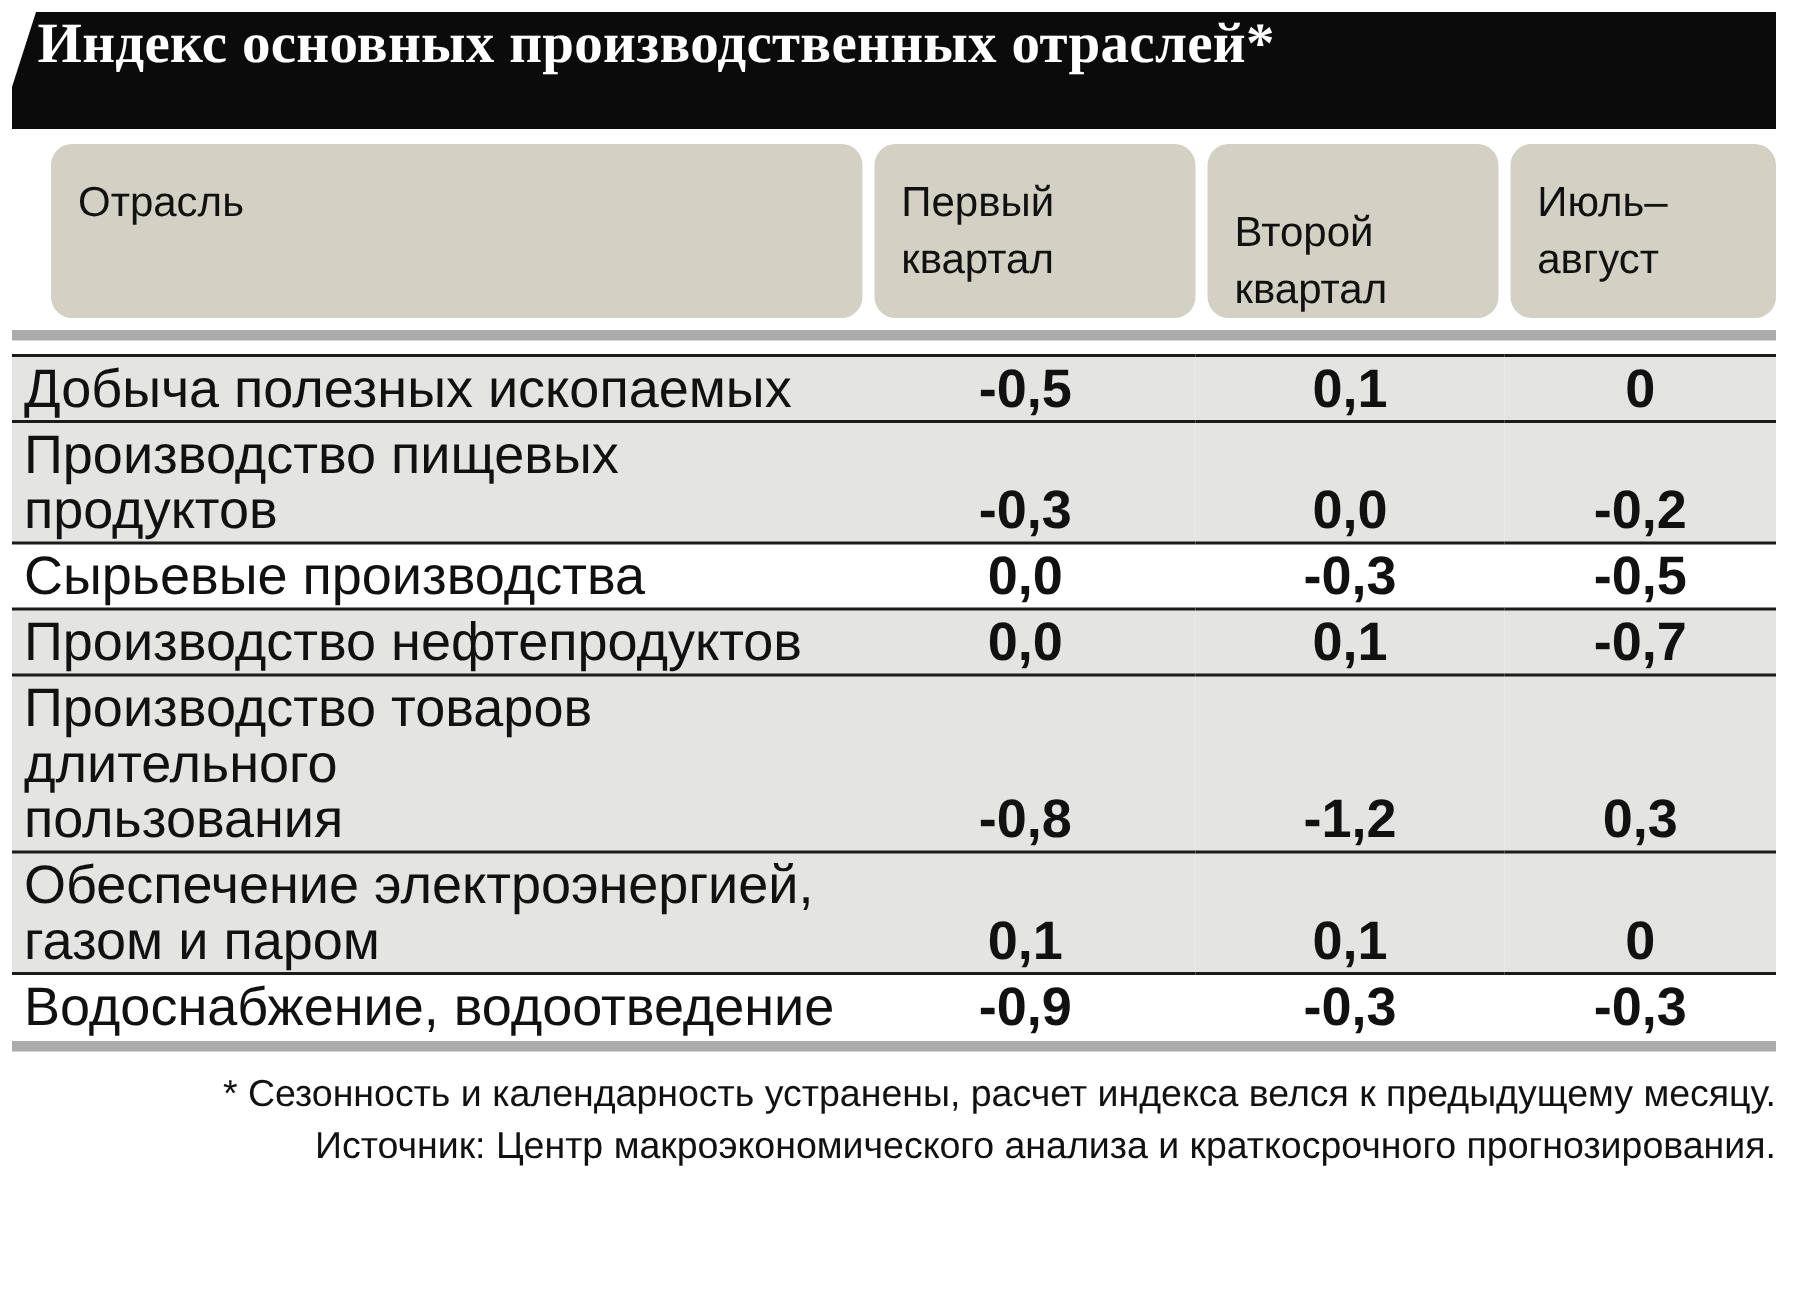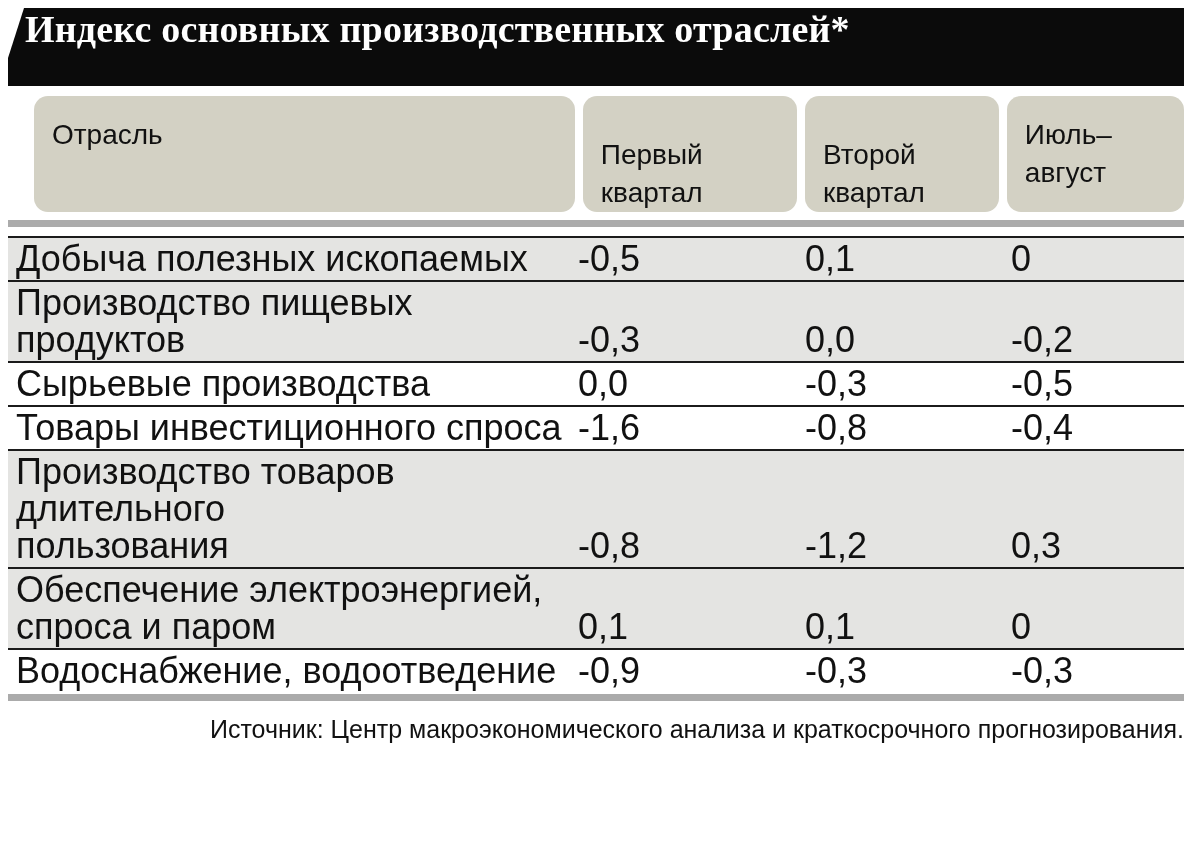--- a/index.html
+++ b/index.html
@@ -33,42 +33,42 @@
   
   .thead{display:flex;gap:8px;margin-top:10px;width:1176px;height:116px;padding-left:26px;}
   .hcell{
     background:var(--header_bg);border-radius:14px;
     display:flex;align-items:center;
     padding:0 10px 0 18px;
     font-size:28px;line-height:38px;
   }
   .hcell .hlabel{min-height:76px;display:block;}
   .hc1{width:554px;}
-  .hc2{width:219px;align-items:flex-end;}
+  .hc2{width:219px;}
   .hc3{width:198px;align-items:flex-end;}
   .hc4{width:181px;}
 
   .bar{width:1176px;height:7px;background:var(--bar_color);}
   .bar-top{margin-top:8px;}
   .bar-bottom{margin-top:2px;}
 
   
   table.grid{
     width:1176px;border-collapse:collapse;table-layout:fixed;
     margin-top:9px;
   }
   col.c1{width:562px;} col.c2{width:227px;} col.c3{width:206px;} col.c4{width:181px;}
   table.grid tr{border-top:2px solid var(--line_color);}
   table.grid tr.alt{background:var(--row_alt_bg);}
   table.grid td{
     font-size:36px;line-height:37px;vertical-align:bottom;
     padding:2px 8px 3px 8px;
   }
   td.label{padding-left:16px;white-space:pre-line;text-align:left;}
-  td.num{}
+  td.num{text-align:center;font-weight:bold;}
 
   
   .footer{
     width:1176px;margin-top:11px;text-align:right;padding-right:0;
     font-size:25px;line-height:35px;color:var(--text_color);
   }
 </style>
 </head>
 <body>
 
@@ -114,48 +114,49 @@
           <td class="num">-0,3</td>
           <td class="num">0,0</td>
           <td class="num">-0,2</td>
         </tr>
         <tr>
           <td class="label">Сырьевые производства</td>
           <td class="num">0,0</td>
           <td class="num">-0,3</td>
           <td class="num">-0,5</td>
         </tr>
-        <tr>
-          <td class="label">Товары инвестиционного спроса</td>
-          <td class="num">-1,6</td>
-          <td class="num">-0,8</td>
-          <td class="num">-0,4</td>
+        <tr class="alt">
+          <td class="label">Производство нефтепродуктов</td>
+          <td class="num">0,0</td>
+          <td class="num">0,1</td>
+          <td class="num">-0,7</td>
         </tr>
         <tr class="alt">
           <td class="label">Производство товаров длительного
 пользования</td>
           <td class="num">-0,8</td>
           <td class="num">-1,2</td>
           <td class="num">0,3</td>
         </tr>
         <tr class="alt">
           <td class="label">Обеспечение электроэнергией,
-спроса и паром</td>
+газом и паром</td>
           <td class="num">0,1</td>
           <td class="num">0,1</td>
           <td class="num">0</td>
         </tr>
         <tr>
           <td class="label">Водоснабжение, водоотведение</td>
           <td class="num">-0,9</td>
           <td class="num">-0,3</td>
           <td class="num">-0,3</td>
         </tr>
       </tbody>
   </table>
 
   <div class="bar bar-bottom"></div>
 
   <div class="footer">
+    <div>* Сезонность и календарность устранены, расчет индекса велся к предыдущему месяцу.</div>
     <div>Источник: Центр макроэкономического анализа и краткосрочного прогнозирования.</div>
   </div>
 
 </div>
 
 </body></html>

